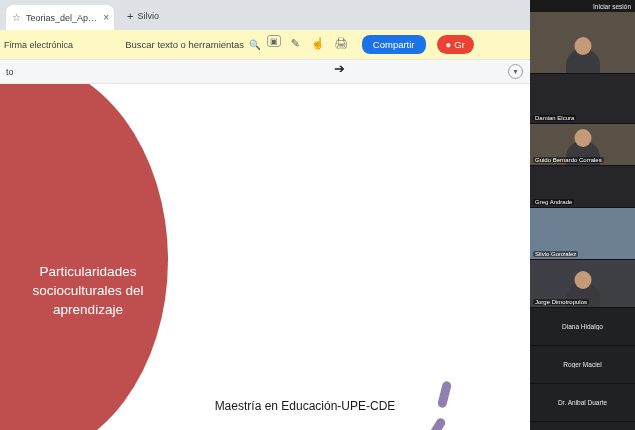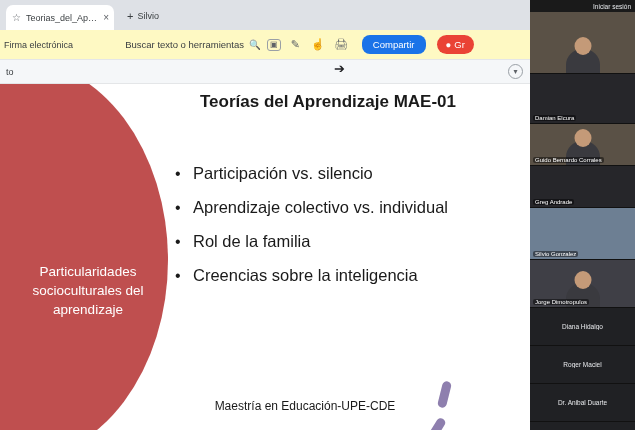--- a/index.html
+++ b/index.html
@@ -66,21 +66,21 @@
     background: #fef9c3;
     display: flex; align-items: center;
     border-bottom: 1px solid #e4e6e8;
   }
   .tb-left {
     font-size: 9px; color: #3c4043;
     padding-left: 4px; white-space: nowrap;
   }
   .tb-center {
     flex: 1 1 auto;
-    display: flex; align-items: center; justify-content: center;
+    display: flex; justify-content: center;
     gap: 6px;
   }
   .tb-search {
     font-size: 9.5px; color: #3c4043;
     display: flex; align-items: center; gap: 5px;
   }
   .tb-ico {
     width: 17px; height: 17px;
     display: flex; align-items: center; justify-content: center;
     color: #5f6368; font-size: 11px;
@@ -314,27 +314,20 @@
   <div class="subbar">
     <div class="left-txt">to</div>
     <div class="spacer"></div>
     <div class="chev-circle">▾</div>
   </div>
 
   <div class="slide-area">
     <div class="slide">
       <div class="red-shape"></div>
       <div class="red-label">Particularidades socioculturales del aprendizaje</div>
-      <div class="slide-title">Teorías del Aprendizaje MAE-01</div>
-      <ul class="bullets">
-        <li>Participación vs. silencio</li>
-        <li>Aprendizaje colectivo vs. individual</li>
-        <li>Rol de la familia</li>
-        <li>Creencias sobre la inteligencia</li>
-      </ul>
       <div class="footer-note">Maestría en Educación-UPE-CDE</div>
       <div class="dash d1"></div>
       <div class="dash d2"></div>
 
     </div>
   </div>
 
   <div class="cursor">➔</div>
 
   <div class="video-panel">

